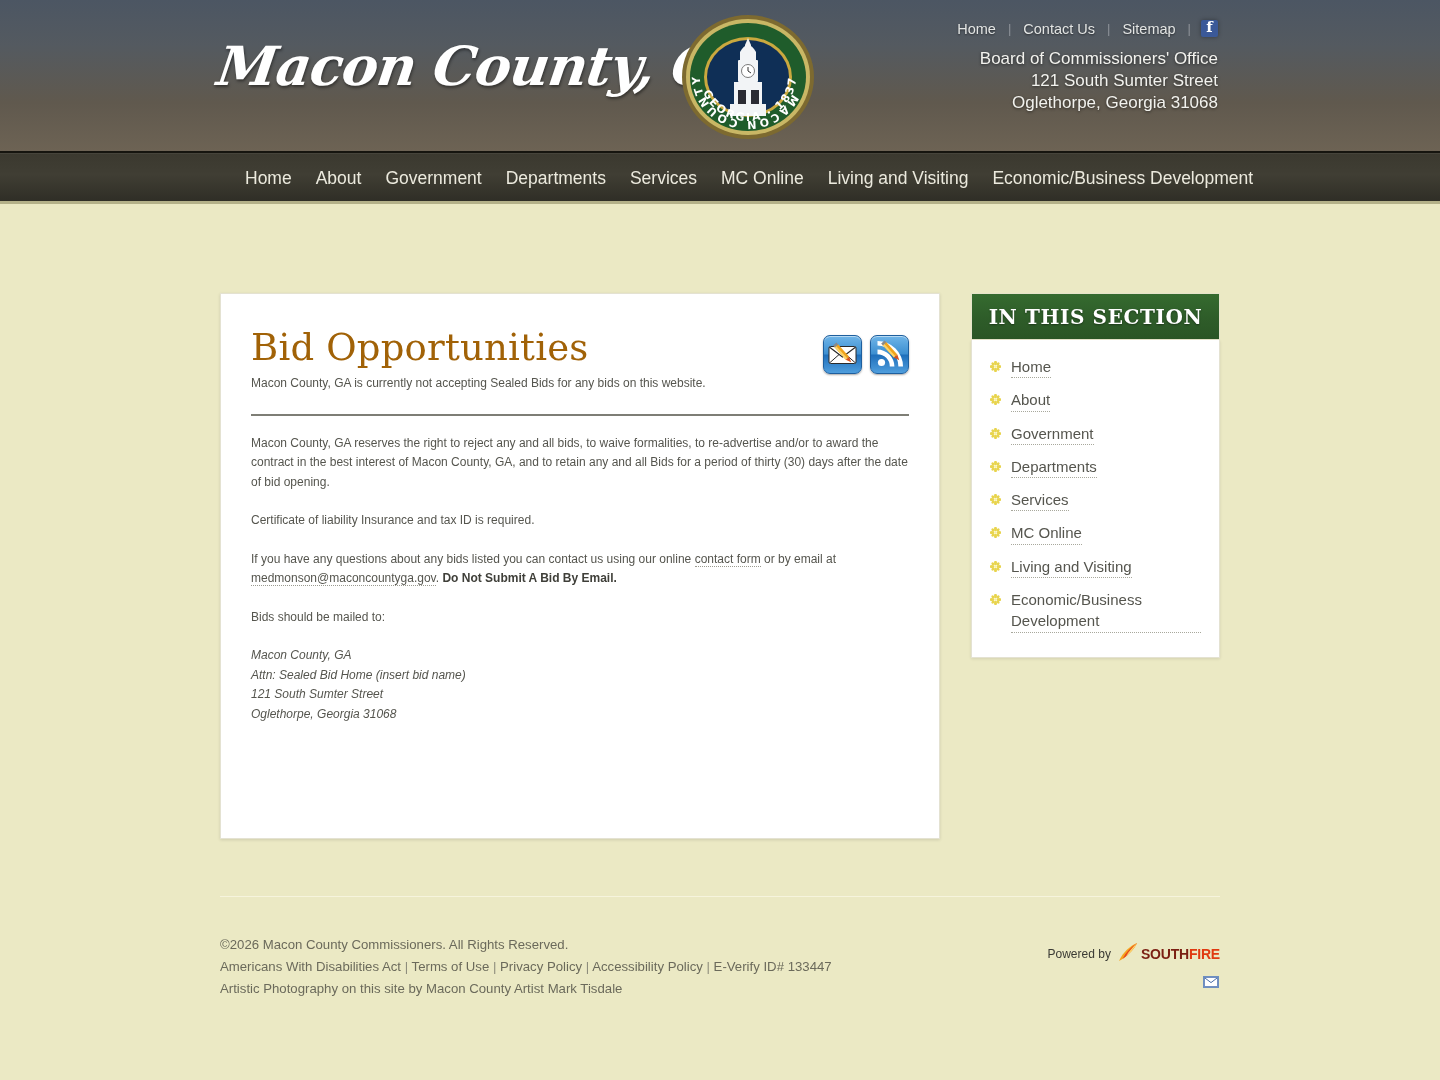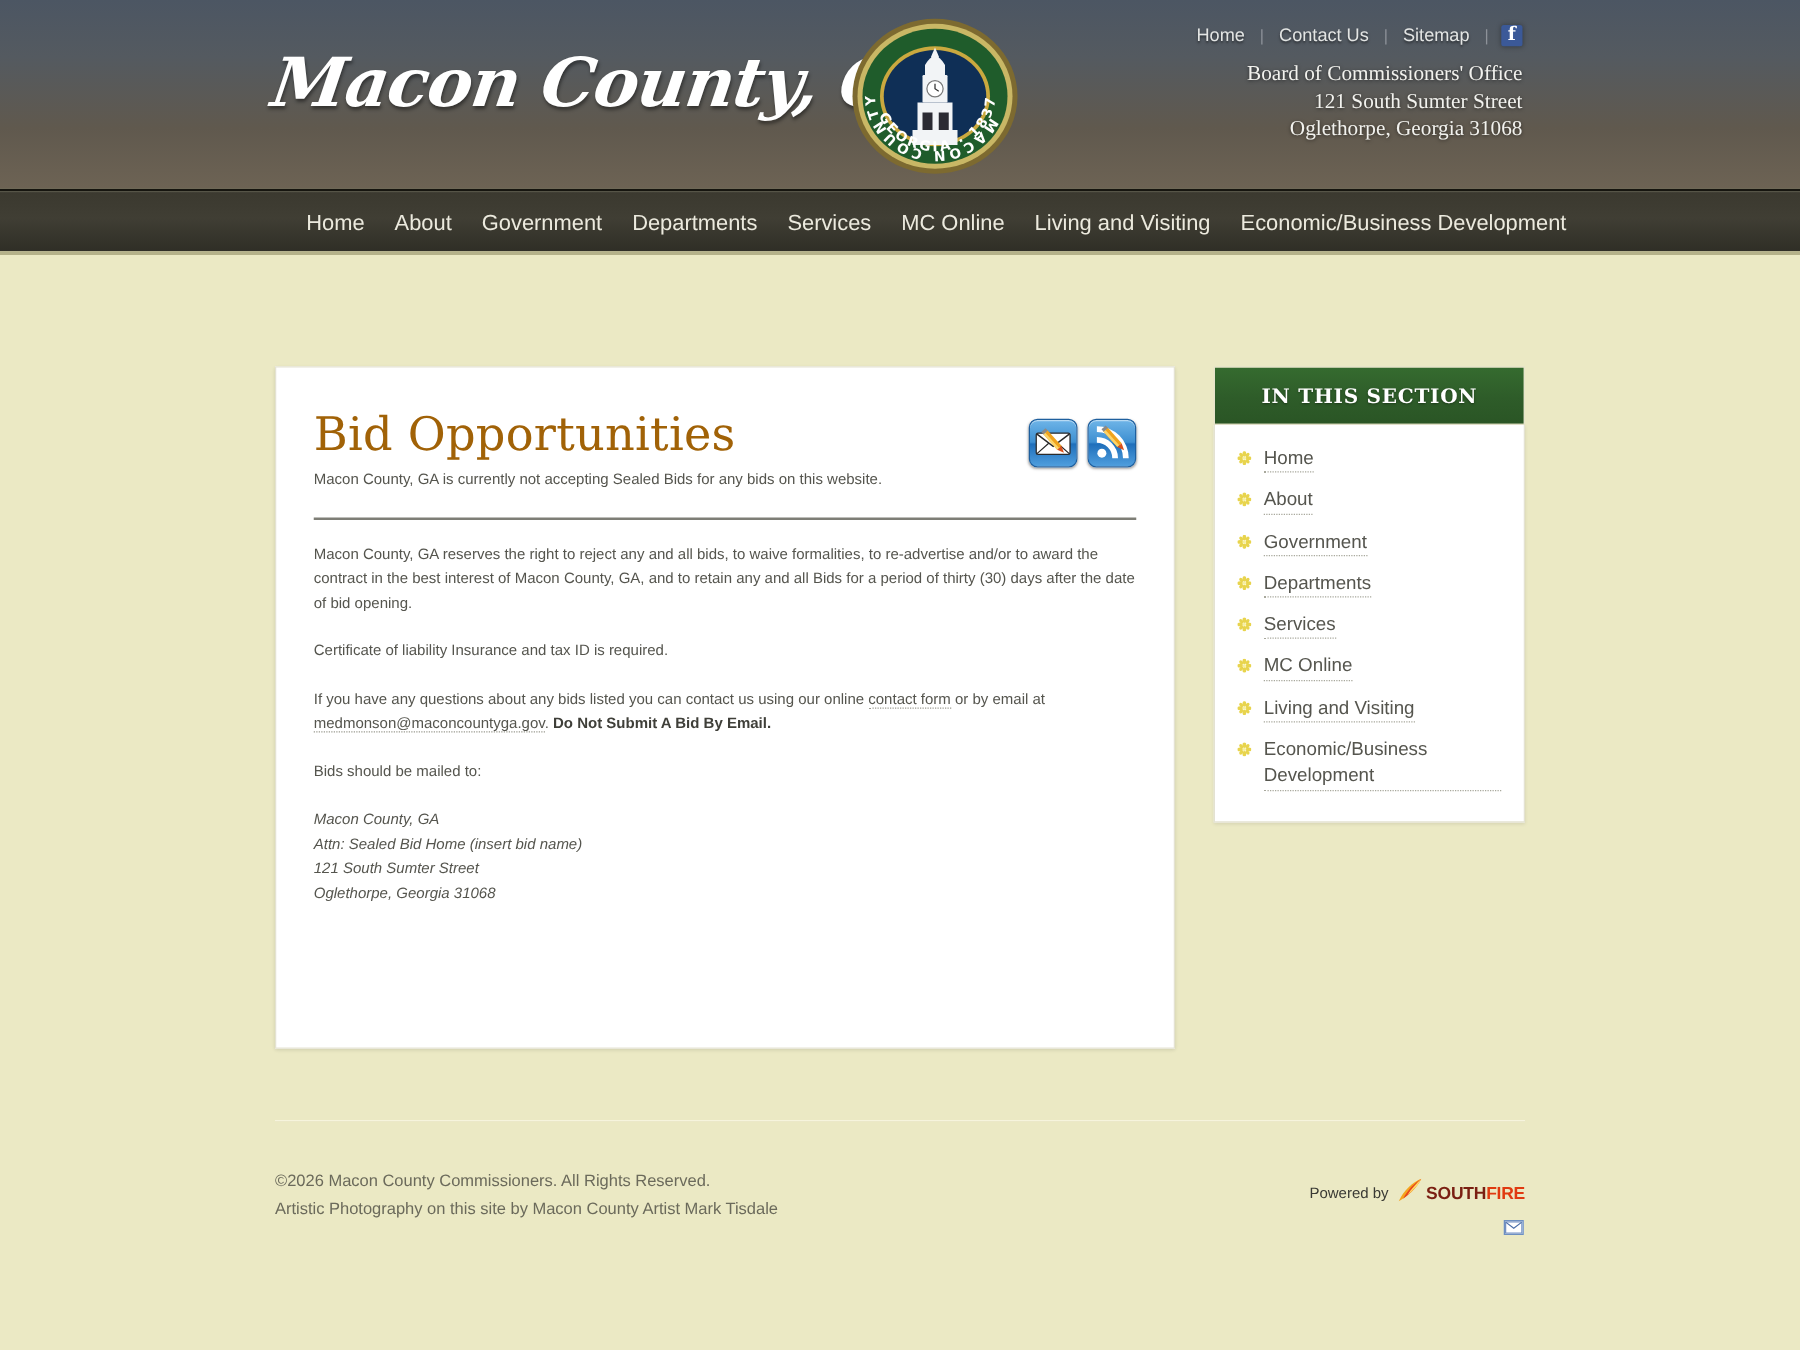--- a/index.html
+++ b/index.html
@@ -56,21 +56,21 @@
   }
   .fb-icon::after{
     content:"f"; position:absolute; left:0; right:0; top:-2px;
     font-family:"DejaVu Serif", serif; font-weight:bold; font-size:15px;
     color:#fff; text-align:center;
   }
 
   .address{
     position:absolute; right:222px; top:48px;
     text-align:right;
-    font-family:Liberation Serif, serif;
+    font-family:Liberation Sans, sans-serif;
     font-size:17px; line-height:22px;
     color:#f2f2ee;
     text-shadow:0 1px 3px rgba(0,0,0,.55);
     white-space:nowrap;
   }
 
   
   .main-nav{
     height:51px;
     background:linear-gradient(180deg,#3b392f 0%, #403e34 45%, #2f2e26 100%);
@@ -140,21 +140,21 @@
   .content-card strong{ color:#3f3f39; font-weight:bold; }
   .addr-block{ line-height:1.47;font-style:italic; }
 
   
   .sidebar{ width:249px; }
   .side-head{
     height:47px;
     background:linear-gradient(180deg,#356b2f 0%, #2e5c29 55%, #2a5525 100%);
     color:#fff;
     font-family:"DejaVu Serif", serif;
-    font-size:16px; font-weight:bold;
+    font-size:20px; font-weight:bold;
     letter-spacing:.6px;
     display:flex; align-items:center; justify-content:center;
     text-shadow:0 1px 2px rgba(0,0,0,.4);
     border:1px solid #e6e4cb;
   }
   .side-body{
     background:#fff;
     border:1px solid #e4e2d2; border-top:none;
     padding:16px 18px 22px 18px;
     box-shadow:0 1px 3px rgba(0,0,0,.10);
@@ -498,20 +498,31 @@
     </aside>
 
   </div>
 
   <div class="footer-wrap">
     <div class="footer-divider"></div>
     <div class="footer">
 
       <div class="footer-left">
         <div>©2026 Macon County Commissioners. All Rights Reserved.</div>
+        <div>
+          <a href="#">Americans With Disabilities Act</a>
+          <span class="sep">|</span>
+          <a href="#">Terms of Use</a>
+          <span class="sep">|</span>
+          <a href="#">Privacy Policy</a>
+          <span class="sep">|</span>
+          <a href="#">Accessibility Policy</a>
+          <span class="sep">|</span>
+          <a href="#">E-Verify ID# 133447</a>
+        </div>
         <div>Artistic Photography on this site by Macon County Artist Mark Tisdale</div>
       </div>
 
       <div class="footer-right">
         <div class="powered">
           <span>Powered by</span>
           <span class="sf-logo">
             <span>
               <svg width="22" height="20" viewBox="0 0 22 20" xmlns="http://www.w3.org/2000/svg">
                 <path d="M20 1 C13 4 6 10 2 19 C9 15 16 9 20 1 z" fill="#f5a51e"></path>

